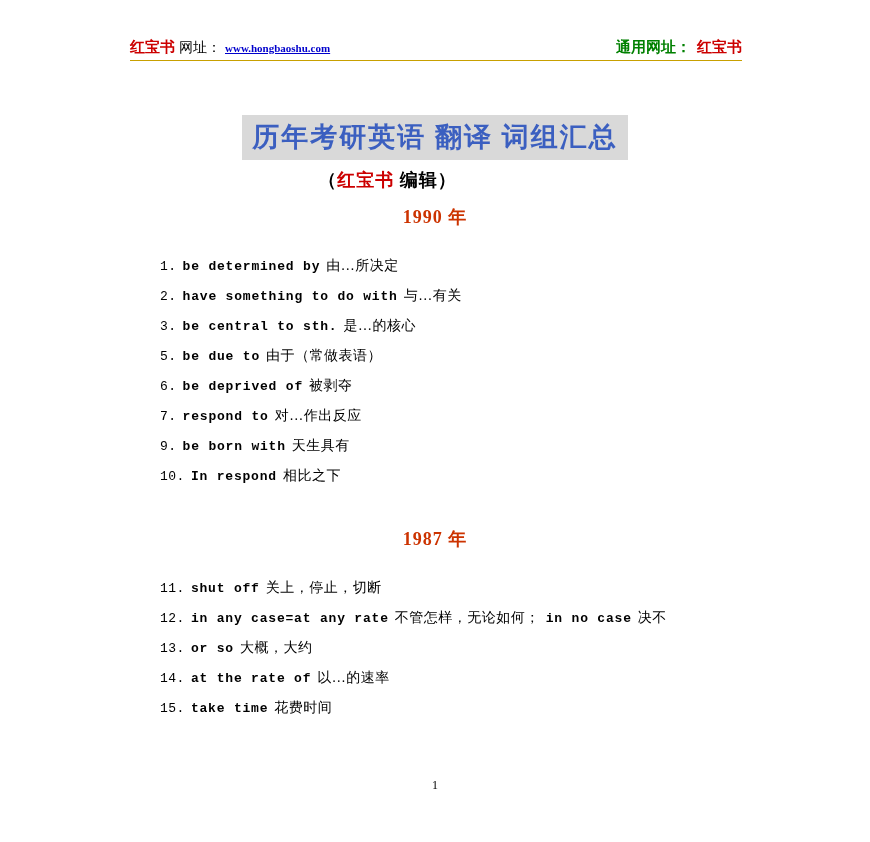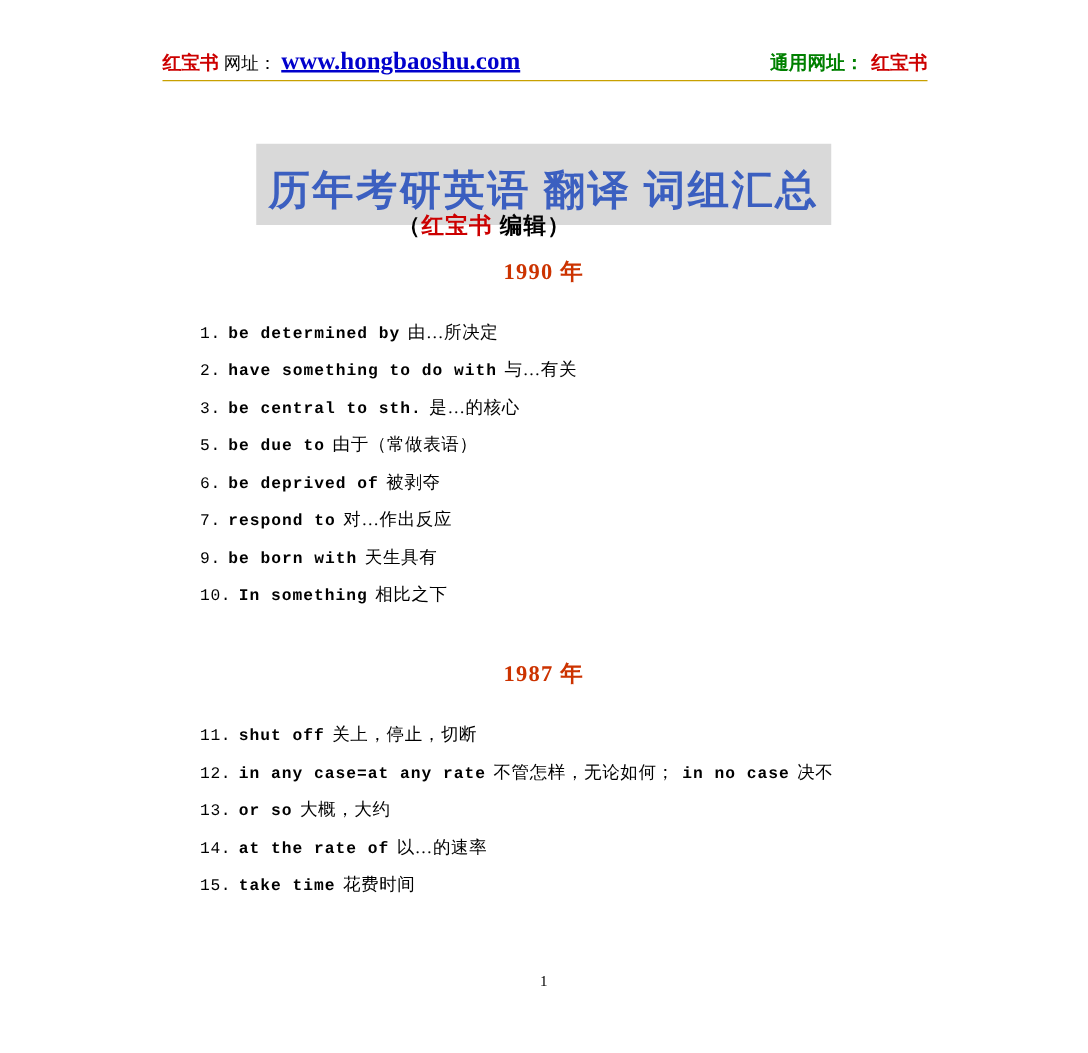--- a/index.html
+++ b/index.html
@@ -45,21 +45,21 @@
     font-family: "Liberation Serif", serif;
     font-size: 15px;
     font-weight: bold;
   }
   .hdr-label {
     color: #000000;
     font-size: 14px;
   }
   .hdr-url {
     color: #0000cc;
-    font-size: 20px;
+    font-size: 11px;
     font-weight: bold;
     text-decoration: underline;
     font-family: "Liberation Serif", serif;
   }
   .header-right {
     display: flex;
     align-items: flex-start;
     gap: 6px;
     white-space: nowrap;
   }
@@ -79,24 +79,24 @@
     position: absolute;
     left: 0;
     top: 115px;
     width: 870px;
     text-align: center;
   }
   .doc-title {
     display: inline-block;
     background: #d9d9d9;
     color: #3b5fc0;
-    font-size: 33px;
+    font-size: 27px;
     font-weight: bold;
     letter-spacing: 2px;
-    padding: 15px 10px 5px 10px;
+    padding: 4px 10px 5px 10px;
     font-family: "Liberation Serif", serif;
   }
   .doc-subtitle-wrap {
     position: absolute;
     left: 0;
     top: 168px;
     width: 775px;
     text-align: center;
   }
   .doc-subtitle {
@@ -224,21 +224,21 @@
         <li class="entry">
           <span class="num">6.</span><span class="gap"></span><span class="en">be deprived of</span><span class="gap"></span><span class="cn">被剥夺</span>
         </li>
         <li class="entry">
           <span class="num">7.</span><span class="gap"></span><span class="en">respond to</span><span class="gap"></span><span class="cn">对…作出反应</span>
         </li>
         <li class="entry">
           <span class="num">9.</span><span class="gap"></span><span class="en">be born with</span><span class="gap"></span><span class="cn">天生具有</span>
         </li>
         <li class="entry">
-          <span class="num">10.</span><span class="gap"></span><span class="en">In something</span><span class="gap"></span><span class="cn">相比之下</span>
+          <span class="num">10.</span><span class="gap"></span><span class="en">In respond</span><span class="gap"></span><span class="cn">相比之下</span>
         </li>
       </ul>
     </div>
 
     <div class="year-block year-1991">
       <div class="year-heading">1987 年</div>
       <ul class="entry-list">
         <li class="entry">
           <span class="num">11.</span><span class="gap"></span><span class="en">shut off</span><span class="gap"></span><span class="cn">关上，停止，切断</span>
         </li>

